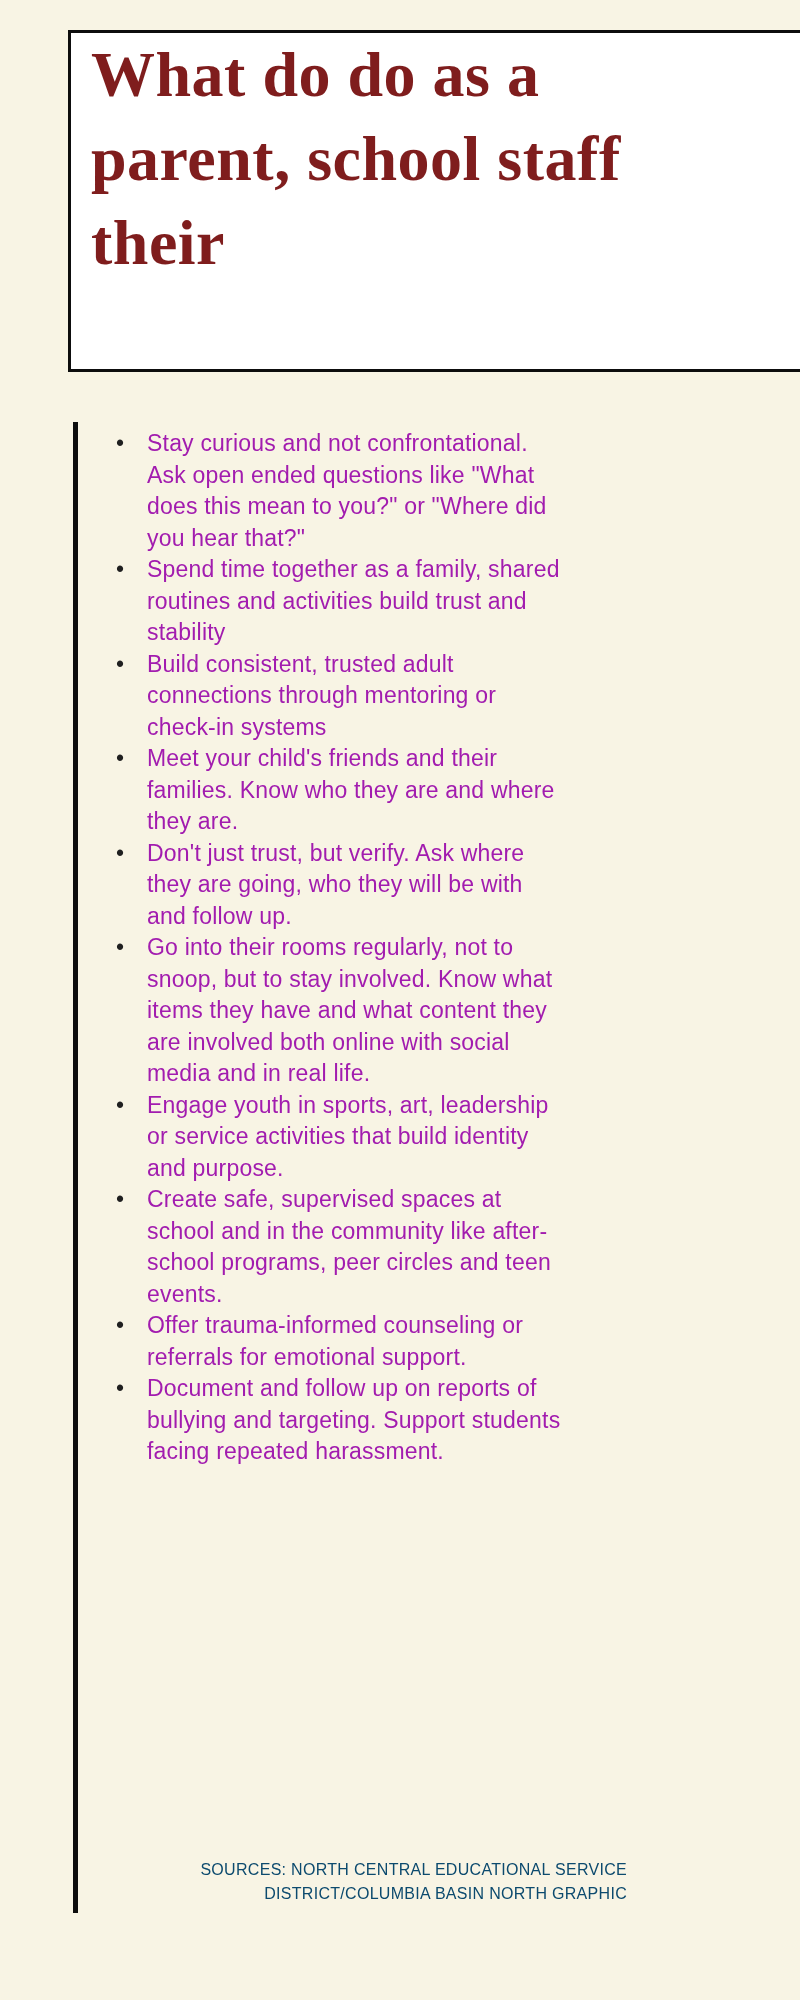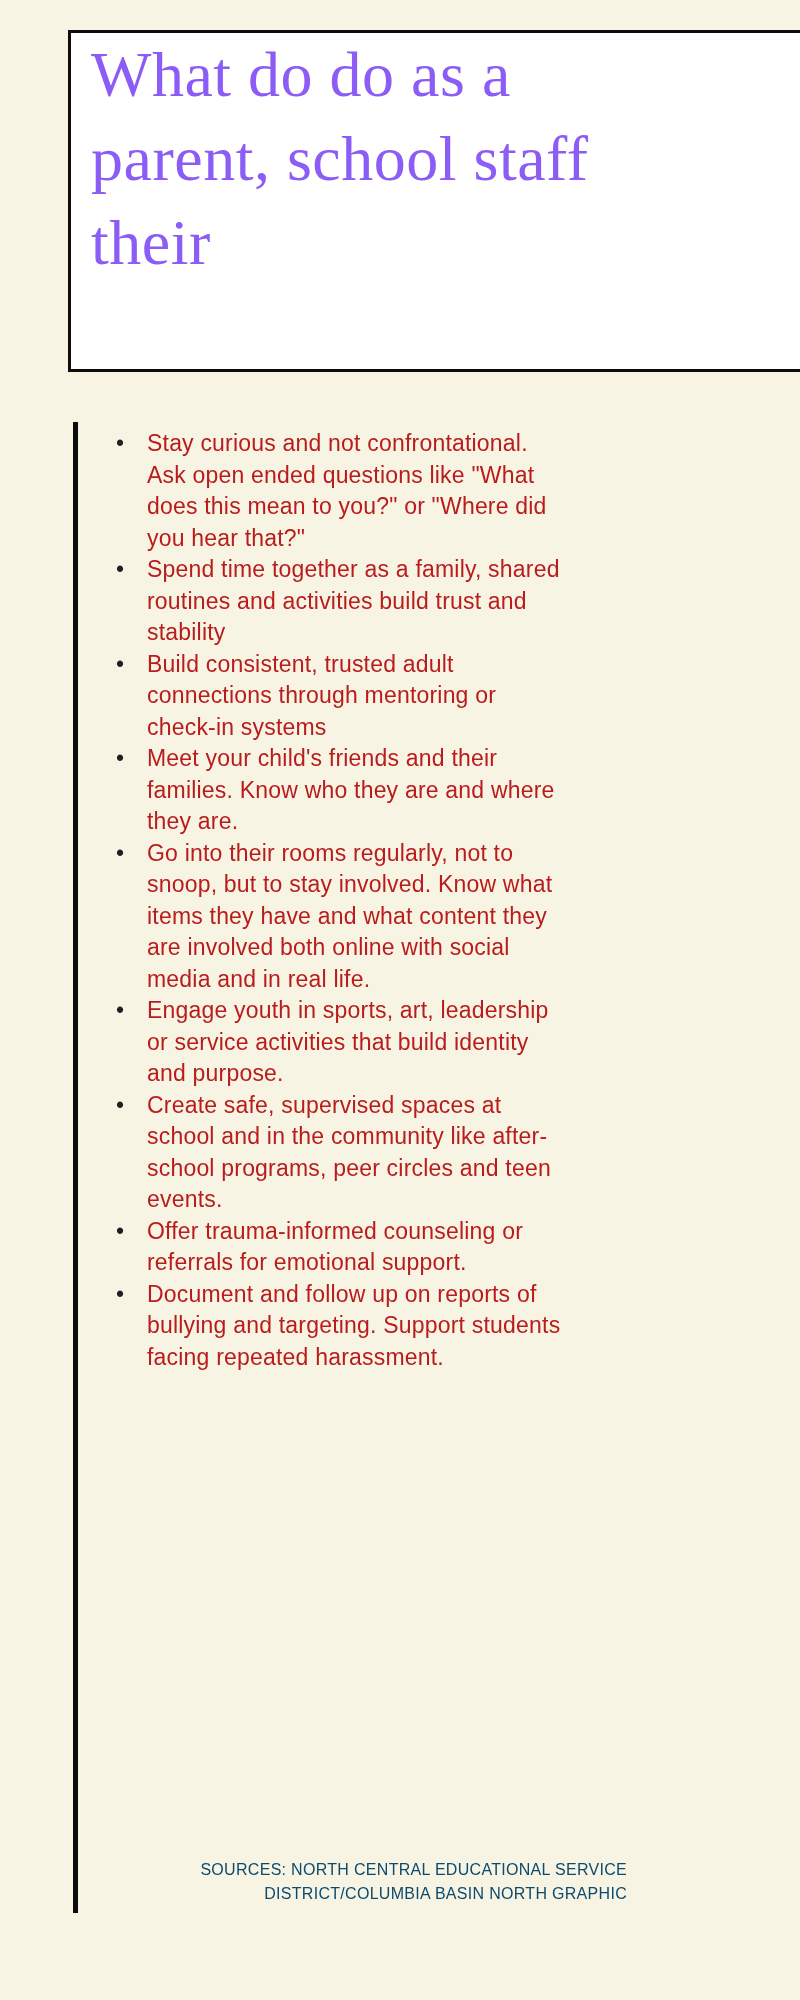--- a/index.html
+++ b/index.html
@@ -26,22 +26,22 @@
     box-sizing: border-box;
     background: #ffffff;
     border: 3px solid #0d0d0d;
     padding: 0 20px;
     overflow: hidden;
   }
   .title-box h1 {
     margin: 0;
     padding: 0;
     font-family: "Liberation Serif", "DejaVu Serif", serif;
-    font-weight: 400;
-    color: #8b5cf6;
+    font-weight: 700;
+    color: #7f1d1d;
   }
   .title-line {
     font-size: 64px;
     line-height: 84px;
     letter-spacing: 0.5px;
     white-space: nowrap;
   }
 
   
   .vrule {
@@ -62,21 +62,21 @@
     margin: 0;
     padding: 0;
     list-style: none;
   }
   .tip {
     position: relative;
     padding-left: 32px;
     font-size: 23px;
     line-height: 31.5px;
     letter-spacing: 0.2px;
-    color: #b91c1c;
+    color: #a21caf;
   }
   .dot {
     position: absolute;
     left: 1px;
     top: 0;
   }
   .dot::before {
     content: "\2022";
     font-size: 23px;
     line-height: 31.5px;
@@ -128,20 +128,24 @@
       <li class="tip">
         <span class="dot"></span>
         <span class="tip-text">Build consistent, trusted adult connections through mentoring or check-in systems</span>
       </li>
       <li class="tip">
         <span class="dot"></span>
         <span class="tip-text">Meet your child's friends and their families. Know who they are and where they are.</span>
       </li>
       <li class="tip">
         <span class="dot"></span>
+        <span class="tip-text">Don't just trust, but verify. Ask where they are going, who they will be with and follow up.</span>
+      </li>
+      <li class="tip">
+        <span class="dot"></span>
         <span class="tip-text">Go into their rooms regularly, not to snoop, but to stay involved. Know what items they have and what content they are involved both online with social media and in real life.</span>
       </li>
       <li class="tip">
         <span class="dot"></span>
         <span class="tip-text">Engage youth in sports, art, leadership or service activities that build identity and purpose.</span>
       </li>
       <li class="tip">
         <span class="dot"></span>
         <span class="tip-text">Create safe, supervised spaces at school and in the community like after-school programs, peer circles and teen events.</span>
       </li>

